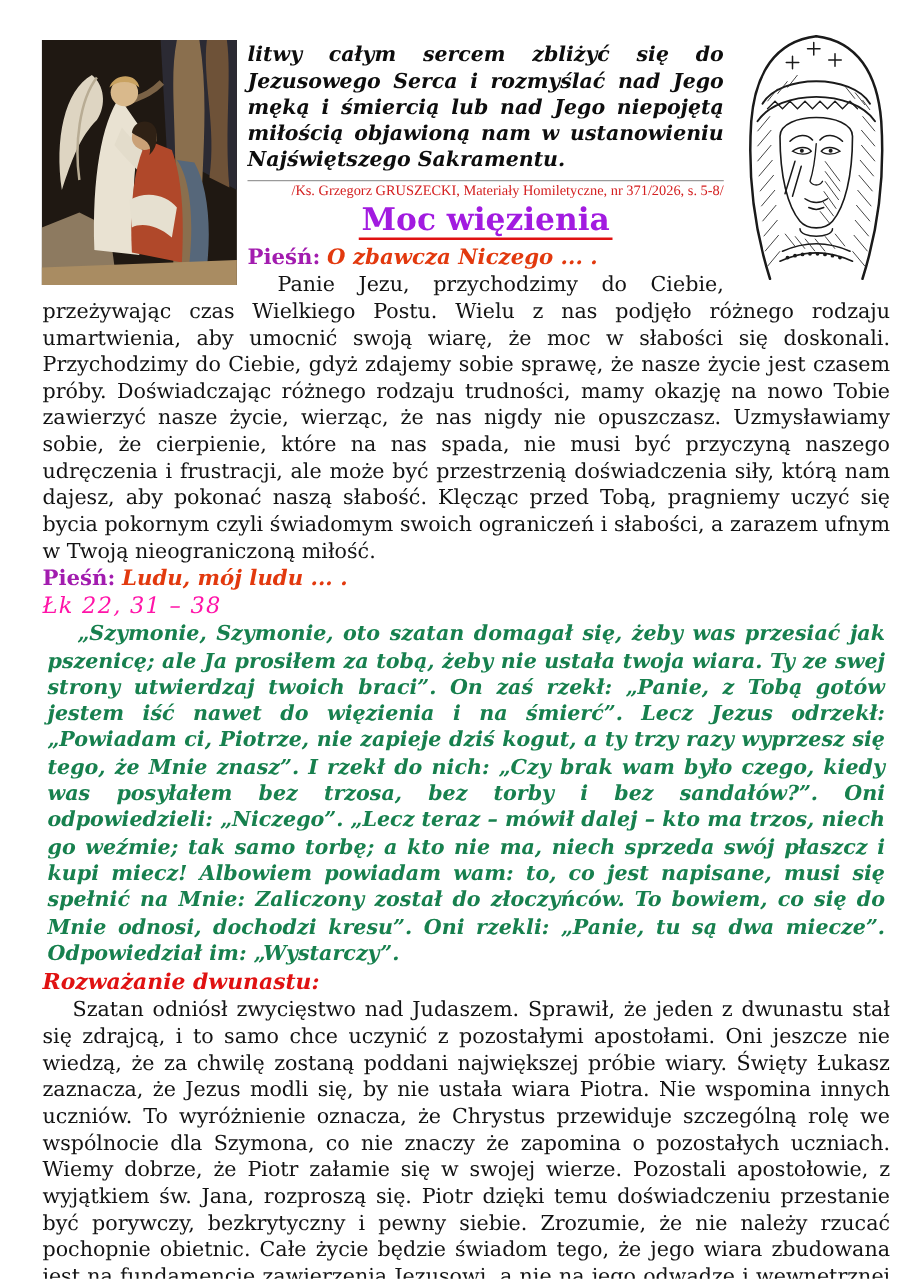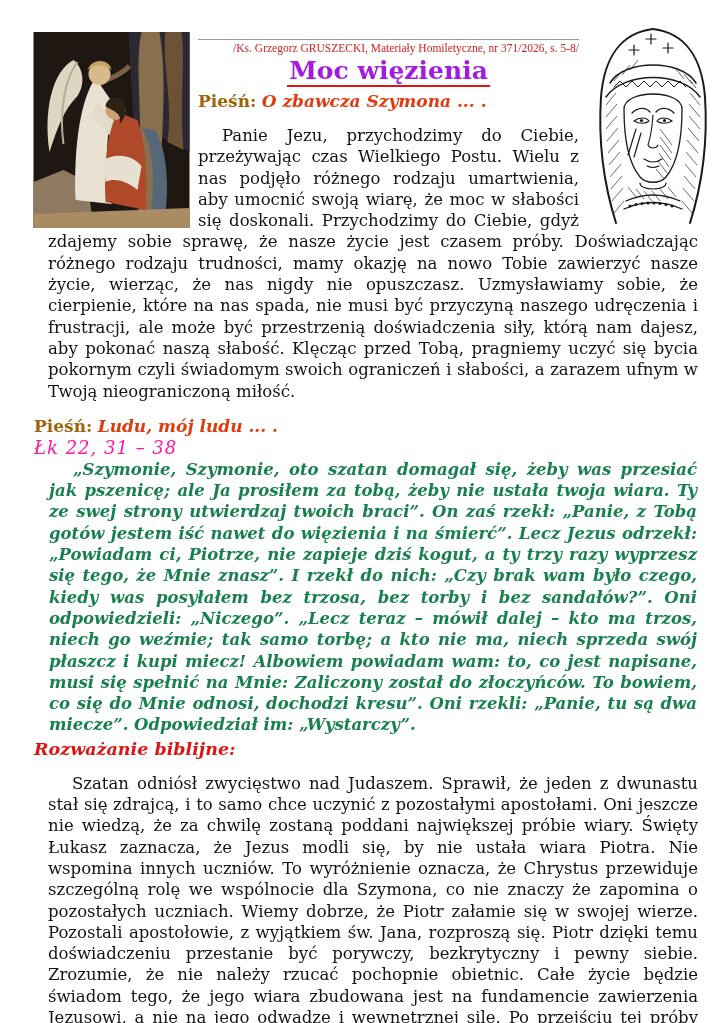--- a/index.html
+++ b/index.html
@@ -28,33 +28,33 @@
     margin:0 4px 0 0;text-align:right;color:#d42020;
     font-family:"Liberation Serif",serif;font-size:11.5px;line-height:13px;
   }
   .subtitle-wrap{text-align:center;margin:2px 0 4px;}
   .subtitle{
     display:inline-block;font-weight:bold;font-size:25px;line-height:27px;
     color:#a21be0;border-bottom:2px solid #e01212;padding:0 2px 1px;
   }
   
   .piesn{margin:2px 0 1px;font-size:17px;line-height:20px;}
-  .piesn .lbl{font-weight:bold;color:#a16207;}
+  .piesn .lbl{font-weight:bold;color:#a21caf;}
   .piesn .song{font-weight:bold;font-style:italic;color:#e2390e;}
   
   .para{
-    margin:14px;text-indent:24px;text-align:justify;
+    margin:0;text-indent:24px;text-align:justify;
     font-size:16.5px;line-height:21.3px;
   }
   .lk{
     margin:2px 0 1px;font-weight:normal;font-style:italic;
     font-size:18px;line-height:20px;color:#ff14a8;letter-spacing:1px;
   }
   .quote{
-    margin:1px 15px 0;text-indent:24px;text-align:justify;
+    margin:1px 4px 0;text-indent:24px;text-align:justify;
     font-weight:bold;font-style:italic;color:#17804e;
     font-size:16.5px;line-height:21.3px;
   }
   .rozw{
     margin:3px 0 1px;font-weight:bold;font-style:italic;
     font-size:17.5px;line-height:20px;color:#e01212;
   }
 </style>
 </head>
 <body>
@@ -118,42 +118,43 @@
       <g stroke="#2a2a2a" stroke-width="0.7" fill="none">
         <path d="M22 80 l10 -12 M22 92 l11 -13 M22 104 l11 -13 M23 116 l11 -13 M24 128 l11 -13 M25 140 l11 -13 M26 152 l11 -13 M27 164 l11 -13 M28 176 l11 -13 M30 188 l10 -12"></path>
         <path d="M116 80 l-10 -12 M116 92 l-11 -13 M116 104 l-11 -13 M115 116 l-11 -13 M114 128 l-11 -13 M113 140 l-11 -13 M112 152 l-11 -13 M111 164 l-11 -13 M110 176 l-11 -13 M108 188 l-10 -12"></path>
         <path d="M76 104 l12 16 M76 112 l12 16 M76 120 l11 15 M75 128 l10 14 M74 136 l9 12 M72 144 l8 10"></path>
         <path d="M44 162 l8 10 M52 164 l8 10 M60 166 l8 10 M68 166 l8 10 M76 164 l8 10 M84 162 l8 10"></path>
         <path d="M30 56 l8 -10 M38 50 l8 -10 M46 45 l8 -10 M92 44 l8 10 M100 49 l8 10 M106 55 l6 8"></path>
       </g>
     </svg>
   </div>
 
+  <p class="intro">litwy całym sercem zbliżyć się do Jezusowego Serca i rozmyślać nad Jego męką i śmiercią lub nad Jego niepojętą miłością objawioną nam w ustanowieniu Najświętszego Sakramentu.</p>
 
   <hr class="rule">
 
   <div class="credit">/Ks. Grzegorz GRUSZECKI, Materiały Homiletyczne, nr 371/2026, s. 5-8/</div>
 
   <div class="subtitle-wrap">
     <span class="subtitle">Moc więzienia</span>
   </div>
 
   <p class="piesn">
     <span class="lbl">Pieśń:</span>
-    <span class="song">O zbawcza Szymona ... .</span>
+    <span class="song">O zbawcza Niczego ... .</span>
   </p>
 
   <p class="para">Panie Jezu, przychodzimy do Ciebie, przeżywając czas Wielkiego Postu. Wielu z nas podjęło różnego rodzaju umartwienia, aby umocnić swoją wiarę, że moc w słabości się doskonali. Przychodzimy do Ciebie, gdyż zdajemy sobie sprawę, że nasze życie jest czasem próby. Doświadczając różnego rodzaju trudności, mamy okazję na nowo Tobie zawierzyć nasze życie, wierząc, że nas nigdy nie opuszczasz. Uzmysławiamy sobie, że cierpienie, które na nas spada, nie musi być przyczyną naszego udręczenia i frustracji, ale może być przestrzenią doświadczenia siły, którą nam dajesz, aby pokonać naszą słabość. Klęcząc przed Tobą, pragniemy uczyć się bycia pokornym czyli świadomym swoich ograniczeń i słabości, a zarazem ufnym w Twoją nieograniczoną miłość.</p>
 
   <p class="piesn">
     <span class="lbl">Pieśń:</span>
     <span class="song">Ludu, mój ludu ... .</span>
   </p>
 
   <p class="lk">Łk  22, 31 – 38</p>
 
   <p class="quote">„Szymonie, Szymonie, oto szatan domagał się, żeby was przesiać jak pszenicę; ale Ja prosiłem za tobą, żeby nie ustała twoja wiara. Ty ze swej strony utwierdzaj twoich braci”. On zaś rzekł: „Panie, z Tobą gotów jestem iść nawet do więzienia i na śmierć”. Lecz Jezus odrzekł: „Powiadam ci, Piotrze, nie zapieje dziś kogut, a ty trzy razy wyprzesz się tego, że Mnie znasz”. I rzekł do nich: „Czy brak wam było czego, kiedy was posyłałem bez trzosa, bez torby i bez sandałów?”. Oni odpowiedzieli: „Niczego”. „Lecz teraz – mówił dalej – kto ma trzos, niech go weźmie; tak samo torbę; a kto nie ma, niech sprzeda swój płaszcz i kupi miecz! Albowiem powiadam wam: to, co jest napisane, musi się spełnić na Mnie: Zaliczony został do złoczyńców. To bowiem, co się do Mnie odnosi, dochodzi kresu”. Oni rzekli: „Panie, tu są dwa miecze”. Odpowiedział im: „Wystarczy”.</p>
 
-  <p class="rozw">Rozważanie biblijne:</p>
+  <p class="rozw">Rozważanie dwunastu:</p>
 
   <p class="para">Szatan odniósł zwycięstwo nad Judaszem. Sprawił, że jeden z dwunastu stał się zdrajcą, i to samo chce uczynić z pozostałymi apostołami. Oni jeszcze nie wiedzą, że za chwilę zostaną poddani największej próbie wiary. Święty Łukasz zaznacza, że Jezus modli się, by nie ustała wiara Piotra. Nie wspomina innych uczniów. To wyróżnienie oznacza, że Chrystus przewiduje szczególną rolę we wspólnocie dla Szymona, co nie znaczy że zapomina o pozostałych uczniach. Wiemy dobrze, że Piotr załamie się w swojej wierze. Pozostali apostołowie, z wyjątkiem św. Jana, rozproszą się. Piotr dzięki temu doświadczeniu przestanie być porywczy, bezkrytyczny i pewny siebie. Zrozumie, że nie należy rzucać pochopnie obietnic. Całe życie będzie świadom tego, że jego wiara zbudowana jest na fundamencie zawierzenia Jezusowi, a nie na jego odwadze i wewnętrznej sile. Po przejściu tej próby będzie gotowy, by umacniać wiarę innych. Zrozumie, że gwarancją zachowania w sobie wiary nie są własne predyspozycje, ale moc modlitwy Jezusa. Słowa Jezusa, które następują po zaparciu się Piotra, są swoistym testamentem pozostawionym apostołom, a przez nich całemu Kościołowi. Jezus przypomina swoim uczniom momenty, kiedy mogli liczyć na Bożą Opatrzność, aby ich upewnić w przekonaniu, że w przyszłości Pan Bóg również nie odmówi im swojej opieki i pomocy. Muszą jednak całkowicie powierzyć się Bogu. Przy pomocy różnych obrazów Jezus wyjaśnia uczniom, co ich czeka, gdy On odejdzie. Pragnie, aby mieli świadomość, że trzeba im zabezpieczyć się, gdyż nie unikną porażek i odrzucenia. Jezus jest realistą i dzięki temu Jego uczniowie, którzy Mu zaufali, przez dwa tysiące lat są w stanie być wiernymi nawet w obliczu czekającej ich męczeńskiej śmierci.</p>
 
 </div>
 
 </body></html>

